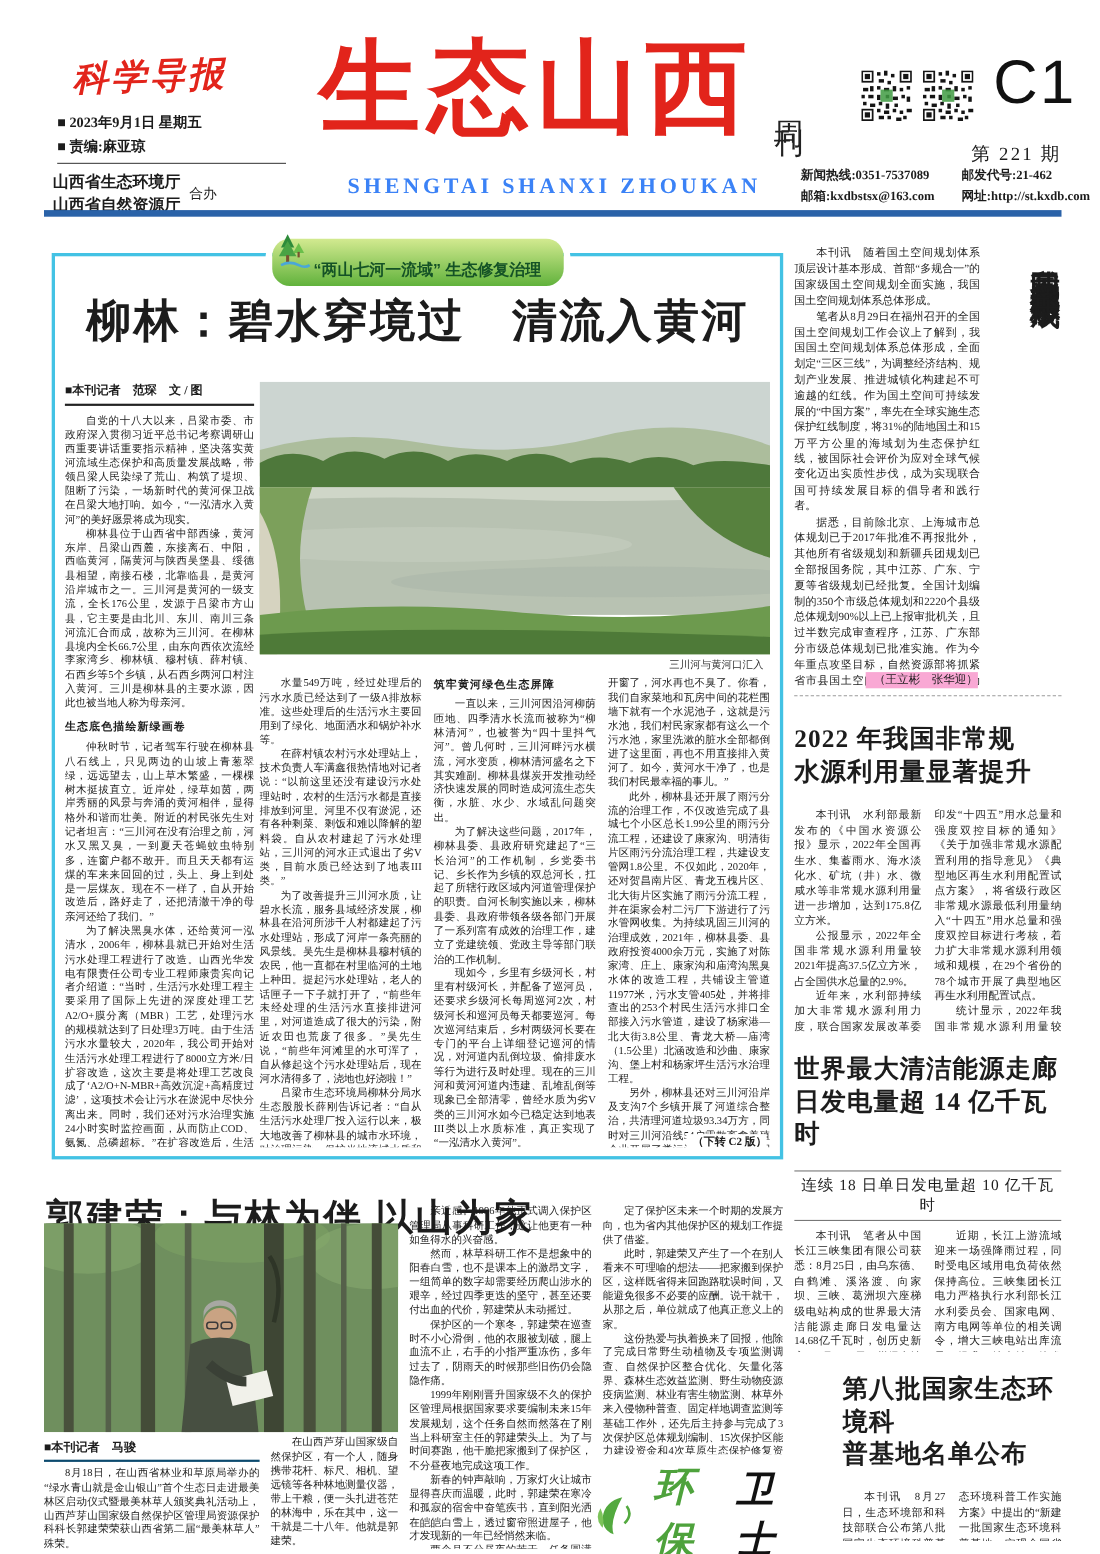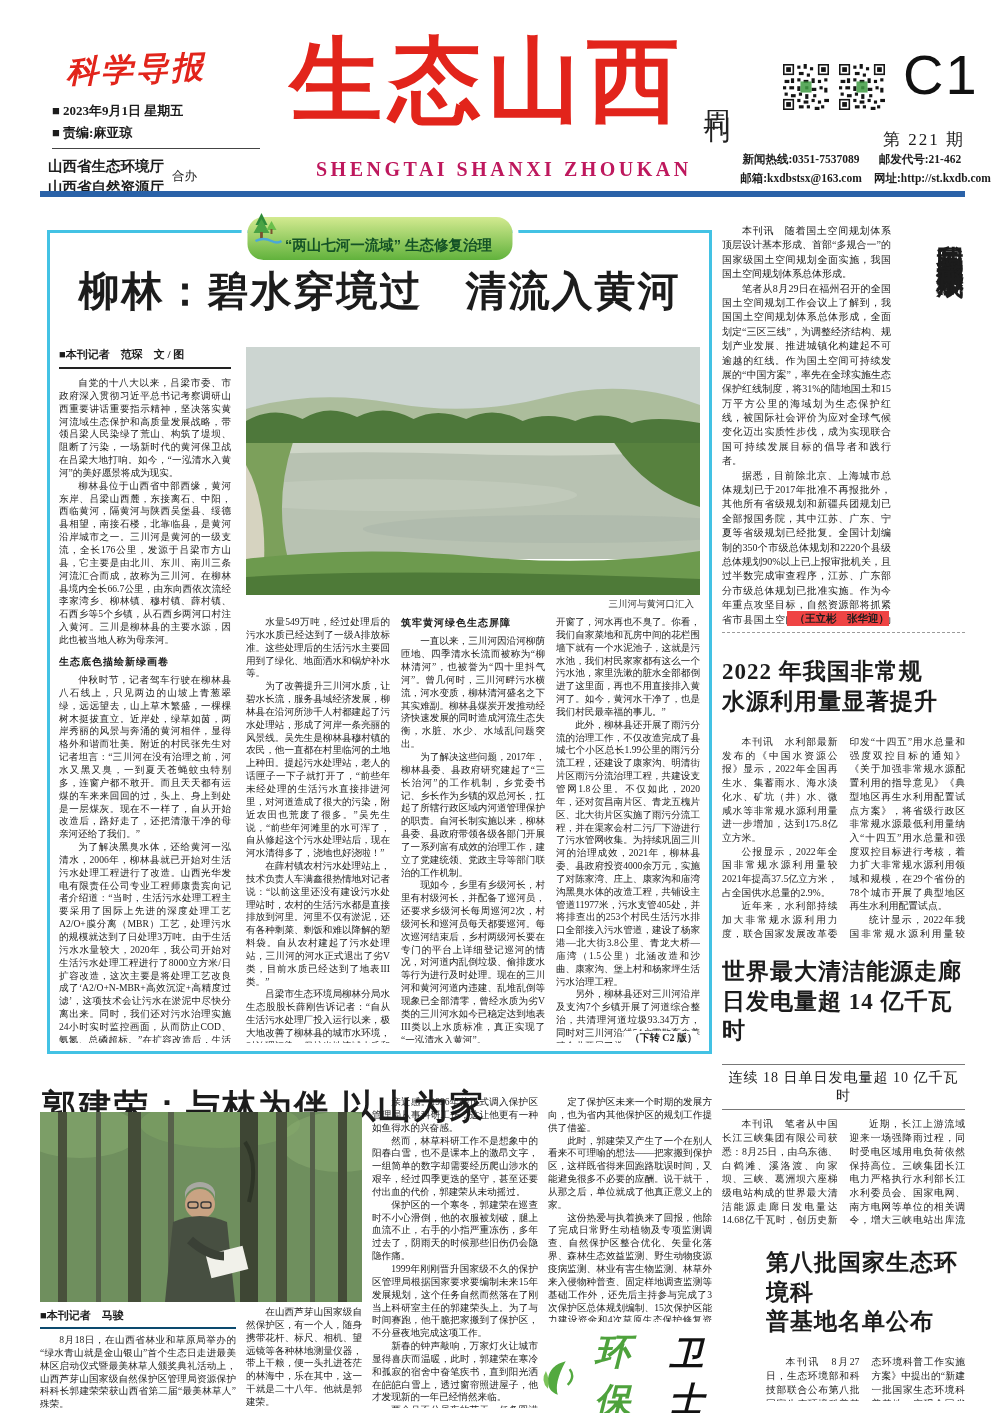--- a/index.html
+++ b/index.html
@@ -10,52 +10,52 @@
   .mh-logo{position:absolute;left:66px;top:48px;font-size:32px;font-weight:900;color:var(--brand-red);
            font-style:italic;transform:rotate(-2deg);letter-spacing:3px;}
   .mh-date{position:absolute;left:52px;top:102px;font-size:13px;font-weight:bold;}
   .mh-editor{position:absolute;left:52px;top:124px;font-size:13px;font-weight:bold;}
   .mh-rule{position:absolute;left:52px;top:148px;width:208px;border-top:1.5px solid #444;}
   .mh-orgs{position:absolute;left:48px;top:156px;font-size:14.5px;font-weight:bold;line-height:1.45;}
   .mh-co{position:absolute;left:172px;top:168px;font-size:12.5px;font-weight:normal;}
   .mh-title{position:absolute;left:290px;top:34px;font-size:92px;line-height:1;font-weight:900;
             color:var(--brand-red);letter-spacing:7px;}
   .mh-weekly{position:absolute;left:699px;top:88px;writing-mode:vertical-rl;font-size:27px;letter-spacing:8px;color:#222;}
-  .mh-en{position:absolute;left:316px;top:158px;font-size:20px;font-weight:bold;color:#be185d;letter-spacing:3.5px;}
+  .mh-en{position:absolute;left:316px;top:158px;font-size:20px;font-weight:bold;color:#3b82f6;letter-spacing:3.5px;}
   .mh-edition{position:absolute;left:903px;top:42px;font-size:56px;letter-spacing:2px;color:#111;}
   .mh-qrs{position:absolute;left:783px;top:64px;display:flex;gap:10px;}
   .mh-qrs svg{width:46px;height:46px;}
   .mh-issue{position:absolute;left:845px;top:128px;width:120px;text-align:right;font-size:17px;letter-spacing:2px;}
   .mh-contacts{position:absolute;left:728px;top:152px;width:238px;display:grid;
-               grid-template-columns:146px 92px;row-gap:4px;font-size:11.5px;font-weight:bold;white-space:nowrap;text-align:center;}
+               grid-template-columns:146px 92px;row-gap:4px;font-size:11.5px;font-weight:bold;white-space:nowrap;}
   .blue-bar{position:absolute;left:40px;top:191px;width:925px;height:6px;background:var(--bar-blue);}
   
   .main-box{position:absolute;left:47px;top:230px;width:659px;height:818px;border:3px solid var(--box-cyan);}
   .badge{position:absolute;top:-16px;left:50%;transform:translateX(-50%);white-space:nowrap;
          background:linear-gradient(180deg,#d3ea90,#61b23c);border-radius:16px;padding:19px 20px 5px 38px;
          font-size:14.5px;font-weight:bold;color:#145226;box-shadow:0 0 0 6px #fff;}
   .badge .tree{position:absolute;left:4px;top:-6px;width:32px;height:36px;}
   .m-head{margin-top:36px;text-align:center;font-size:41px;font-weight:900;letter-spacing:2px;line-height:1.1;}
-  .m-body{position:absolute;left:9px;right:9px;top:114px;bottom:8px;display:flex;gap:15px;}
+  .m-body{position:absolute;left:9px;right:9px;top:114px;bottom:8px;display:flex;gap:5px;}
   .m-col1{width:172px;flex:none;display:flex;flex-direction:column;}
   .m-byline{font-size:11px;font-weight:bold;border-bottom:2px solid #222;padding-bottom:5px;margin-bottom:8px;}
   .flowtext{flex:1;overflow:hidden;font-size:9.6px;line-height:1.34;text-align:justify;}
   .m-right{flex:1;display:flex;flex-direction:column;min-width:0;}
   .m-photo{height:248px;width:100%;display:block;}
   .m-caption{text-align:right;font-size:9.5px;color:#333;padding:3px 6px 5px;}
   .m-cols{flex:1;overflow:hidden;columns:3;column-gap:11px;font-size:9.6px;line-height:1.34;text-align:justify;}
   .para{margin:0;text-indent:2em;}
   .subhead{font-family:"Liberation Sans","DejaVu Sans",sans-serif;font-weight:bold;font-size:10px;
            text-indent:0;margin:8px 0 6px;letter-spacing:1px;}
   .turn{position:absolute;right:12px;bottom:6px;font-size:10px;font-weight:bold;background:#fff;padding-left:6px;}
   
   .right-zone{position:absolute;left:722px;top:224px;width:243px;height:1182px;}
   .art-a{position:relative;height:402px;display:flex;gap:8px;}
   .art-a-text{flex:1;overflow:hidden;font-size:10px;line-height:1.44;text-align:justify;position:relative;}
-  .art-a-byline{position:absolute;right:2px;bottom:0;background:#ef4444;padding-left:8px;font-size:10.5px;font-weight:bold;}
+  .art-a-byline{position:absolute;right:2px;bottom:0;background:#f9a8d4;padding-left:8px;font-size:10.5px;font-weight:normal;}
   .art-a-title{width:66px;flex:none;writing-mode:vertical-rl;font-size:27px;font-weight:900;
                letter-spacing:2px;line-height:1.15;text-align:justify;margin:0 auto;}
   .dashed{border-top:1.5px dashed #9a9a9a;margin:6px 0 5px;}
   .r-title{font-size:23px;font-weight:900;line-height:1.28;letter-spacing:1px;}
   .art-b{height:300px;overflow:hidden;}
   .art-c{height:291px;overflow:hidden;}
   .art-d{height:172px;overflow:hidden;margin-left:44px;}
   .r-sub{border-top:1px solid #777;border-bottom:1px solid #777;text-align:center;font-size:14px;
          padding:4px 0;margin:7px 0 6px;letter-spacing:1px;}
   .two-col{columns:2;column-gap:12px;font-size:9.8px;line-height:1.4;text-align:justify;margin-top:7px;overflow:hidden;}
@@ -200,22 +200,22 @@
           <ellipse cx="330" cy="182" rx="210" ry="14" fill="#aeb9ab" opacity="0.8"></ellipse>
           <path d="M466,96 v64 q-56,-16 -88,-64 Z" fill="#57813e"></path>
           <path d="M0,96 v120 h44 q-16,-62 4,-120 Z" fill="#7ca05b"></path>
           <path d="M0,118 q26,44 16,130 H0 Z" fill="#d6d3c0"></path>
           <path d="M0,212 q120,-14 240,-2 q124,10 226,-6 V248 H0 Z" fill="#6d9a4e"></path>
           <path d="M0,230 q160,-10 466,2 V248 H0 Z" fill="#4e7a38"></path>
         </svg>
         <div class="m-caption">三川河与黄河口汇入</div>
         <div class="m-cols">
             <p class="para">水量549万吨，经过处理后的污水水质已经达到了一级A排放标准。这些处理后的生活污水主要回用到了绿化、地面洒水和锅炉补水等。</p>
+            <p class="para">在薛村镇农村污水处理站上，技术负责人车满鑫很热情地对记者说：“以前这里还没有建设污水处理站时，农村的生活污水都是直接排放到河里。河里不仅有淤泥，还有各种剩菜、剩饭和难以降解的塑料袋。自从农村建起了污水处理站，三川河的河水正式退出了劣V类，目前水质已经达到了地表III类。”</p>
             <p class="para">为了改善提升三川河水质，让碧水长流，服务县域经济发展，柳林县在沿河所涉千人村都建起了污水处理站，形成了河岸一条亮丽的风景线。吴先生是柳林县穆村镇的农民，他一直都在村里临河的土地上种田。提起污水处理站，老人的话匣子一下子就打开了，“前些年未经处理的生活污水直接排进河里，对河道造成了很大的污染，附近农田也荒废了很多。”吴先生说，“前些年河滩里的水可浑了，自从修起这个污水处理站后，现在河水清得多了，浇地也好浇啦！”</p>
-            <p class="para">在薛村镇农村污水处理站上，技术负责人车满鑫很热情地对记者说：“以前这里还没有建设污水处理站时，农村的生活污水都是直接排放到河里。河里不仅有淤泥，还有各种剩菜、剩饭和难以降解的塑料袋。自从农村建起了污水处理站，三川河的河水正式退出了劣V类，目前水质已经达到了地表III类。”</p>
             <p class="para">吕梁市生态环境局柳林分局水生态股股长薛刚告诉记者：“自从生活污水处理厂投入运行以来，极大地改善了柳林县的城市水环境，对治理污染、保护当地流域水质和生态平衡起到了十分重要的作用。”</p>
             <p class="para subhead">筑牢黄河绿色生态屏障</p>
             <p class="para">一直以来，三川河因沿河柳荫匝地、四季清水长流而被称为“柳林清河”，也被誉为“四十里抖气河”。曾几何时，三川河畔污水横流，河水变质，柳林清河盛名之下其实难副。柳林县煤炭开发推动经济快速发展的同时造成河流生态失衡，水脏、水少、水域乱问题突出。</p>
             <p class="para">为了解决这些问题，2017年，柳林县委、县政府研究建起了“三长治河”的工作机制，乡党委书记、乡长作为乡镇的双总河长，扛起了所辖行政区域内河道管理保护的职责。自河长制实施以来，柳林县委、县政府带领各级各部门开展了一系列富有成效的治理工作，建立了党建统领、党政主导等部门联治的工作机制。</p>
             <p class="para">现如今，乡里有乡级河长，村里有村级河长，并配备了巡河员，还要求乡级河长每周巡河2次，村级河长和巡河员每天都要巡河。每次巡河结束后，乡村两级河长要在专门的平台上详细登记巡河的情况，对河道内乱倒垃圾、偷排废水等行为进行及时处理。现在的三川河和黄河河道内违建、乱堆乱倒等现象已全部清零，曾经水质为劣V类的三川河水如今已稳定达到地表III类以上水质标准，真正实现了“一泓清水入黄河”。</p>
             <p class="para">住在黄河边上的两河口村的村民胡先生感慨颇深地说：“现在敢开窗了，河水再也不臭了。你看，我们自家菜地和瓦房中间的花栏围墙下就有一个水泥池子，这就是污水池，我们村民家家都有这么一个污水池，家里洗漱的脏水全部都倒进了这里面，再也不用直接排入黄河了。如今，黄河水干净了，也是我们村民最幸福的事儿。”</p>
             <p class="para">此外，柳林县还开展了雨污分流的治理工作，不仅改造完成了县城七个小区总长1.99公里的雨污分流工程，还建设了康家沟、明清街片区雨污分流治理工程，共建设支管网1.8公里。不仅如此，2020年，还对贺昌南片区、青龙五槐片区、北大街片区实施了雨污分流工程，并在渠家会村二污厂下游进行了污水管网收集。为持续巩固三川河的治理成效，2021年，柳林县委、县政府投资4000余万元，实施了对陈家湾、庄上、康家沟和庙湾沟黑臭水体的改造工程，共铺设主管道11977米，污水支管405处，并将排查出的253个村民生活污水排口全部接入污水管道，建设了杨家港—北大街3.8公里、青龙大桥—庙湾（1.5公里）北涵改造和沙曲、康家沟、堡上村和杨家坪生活污水治理工程。</p>
             <p class="para">另外，柳林县还对三川河沿岸及支沟7个乡镇开展了河道综合整治，共清理河道垃圾93.34万方，同时对三川河沿线54户零散畜禽养殖企业开展了粪污治理专项行动，配套了粪污处理设施，杜绝了畜禽粪便直排三川河。</p>
           </div>
       </div>

